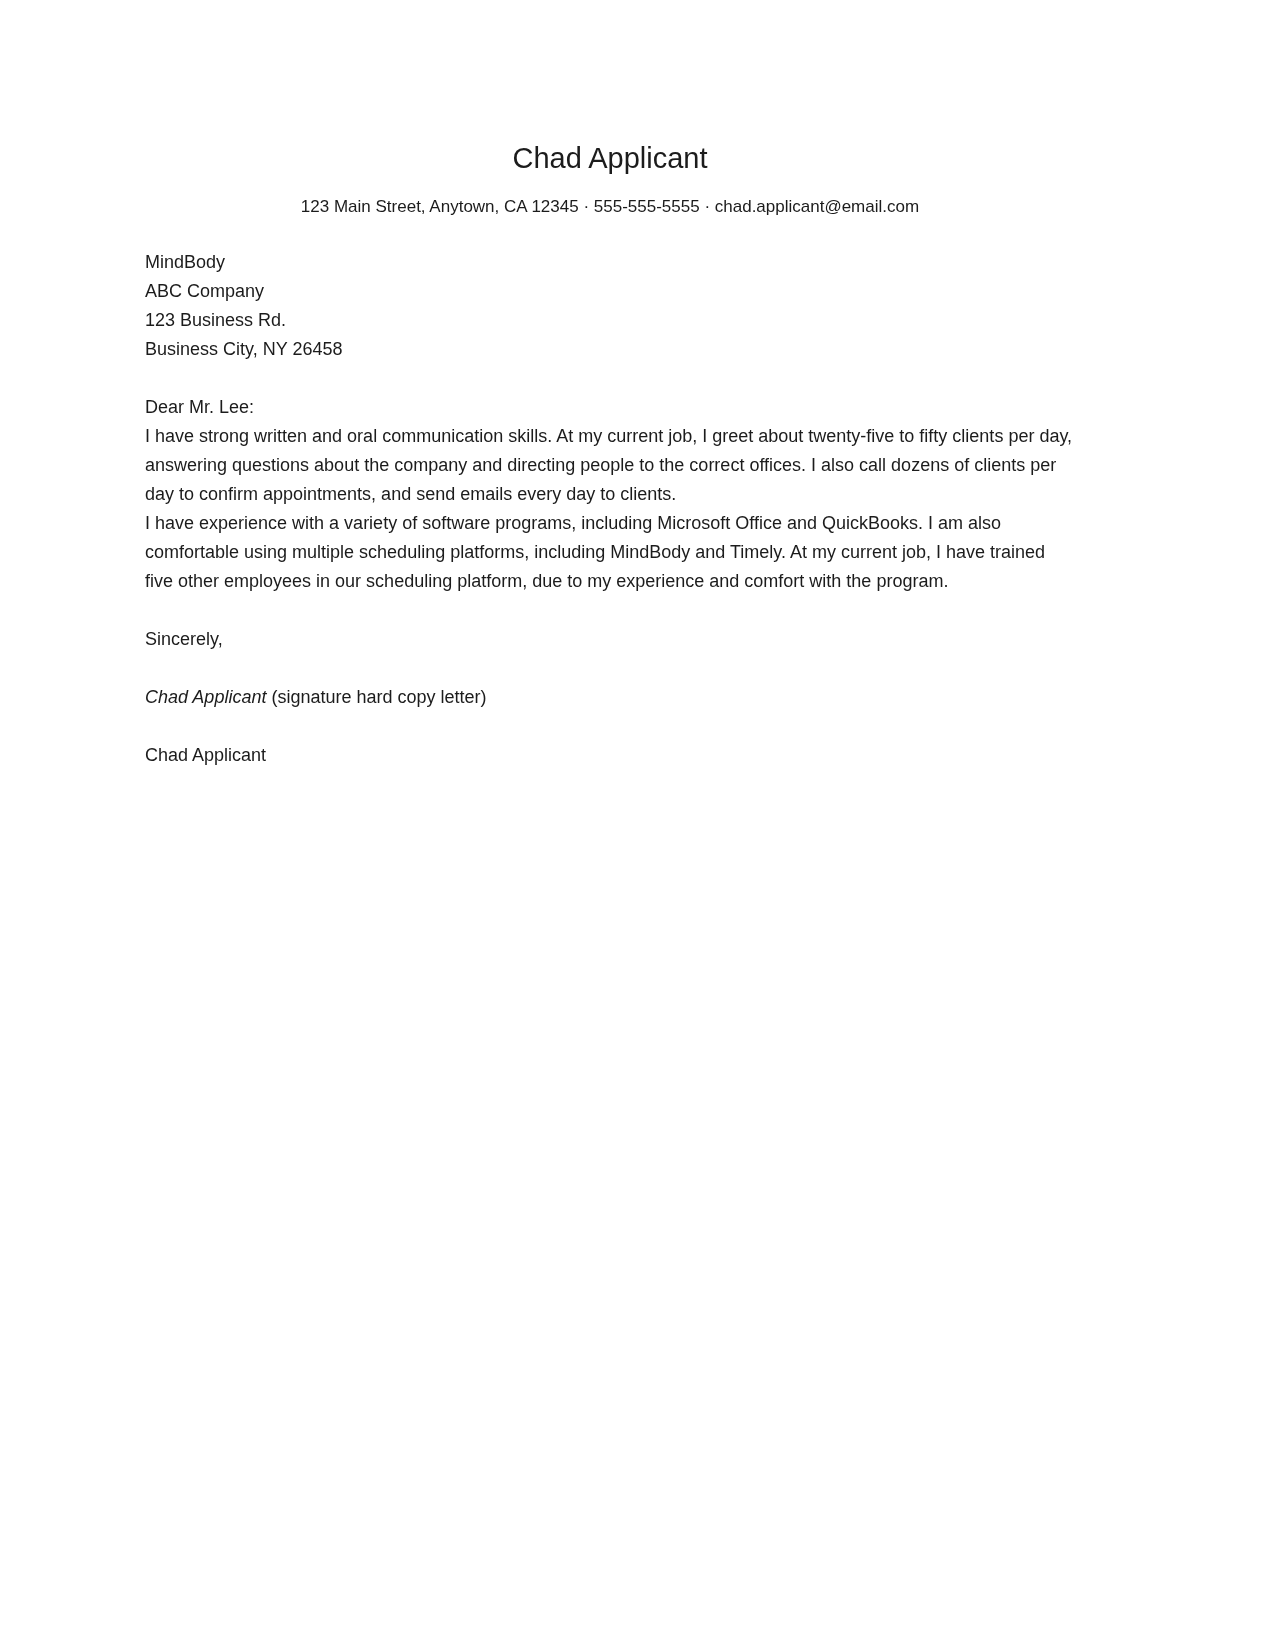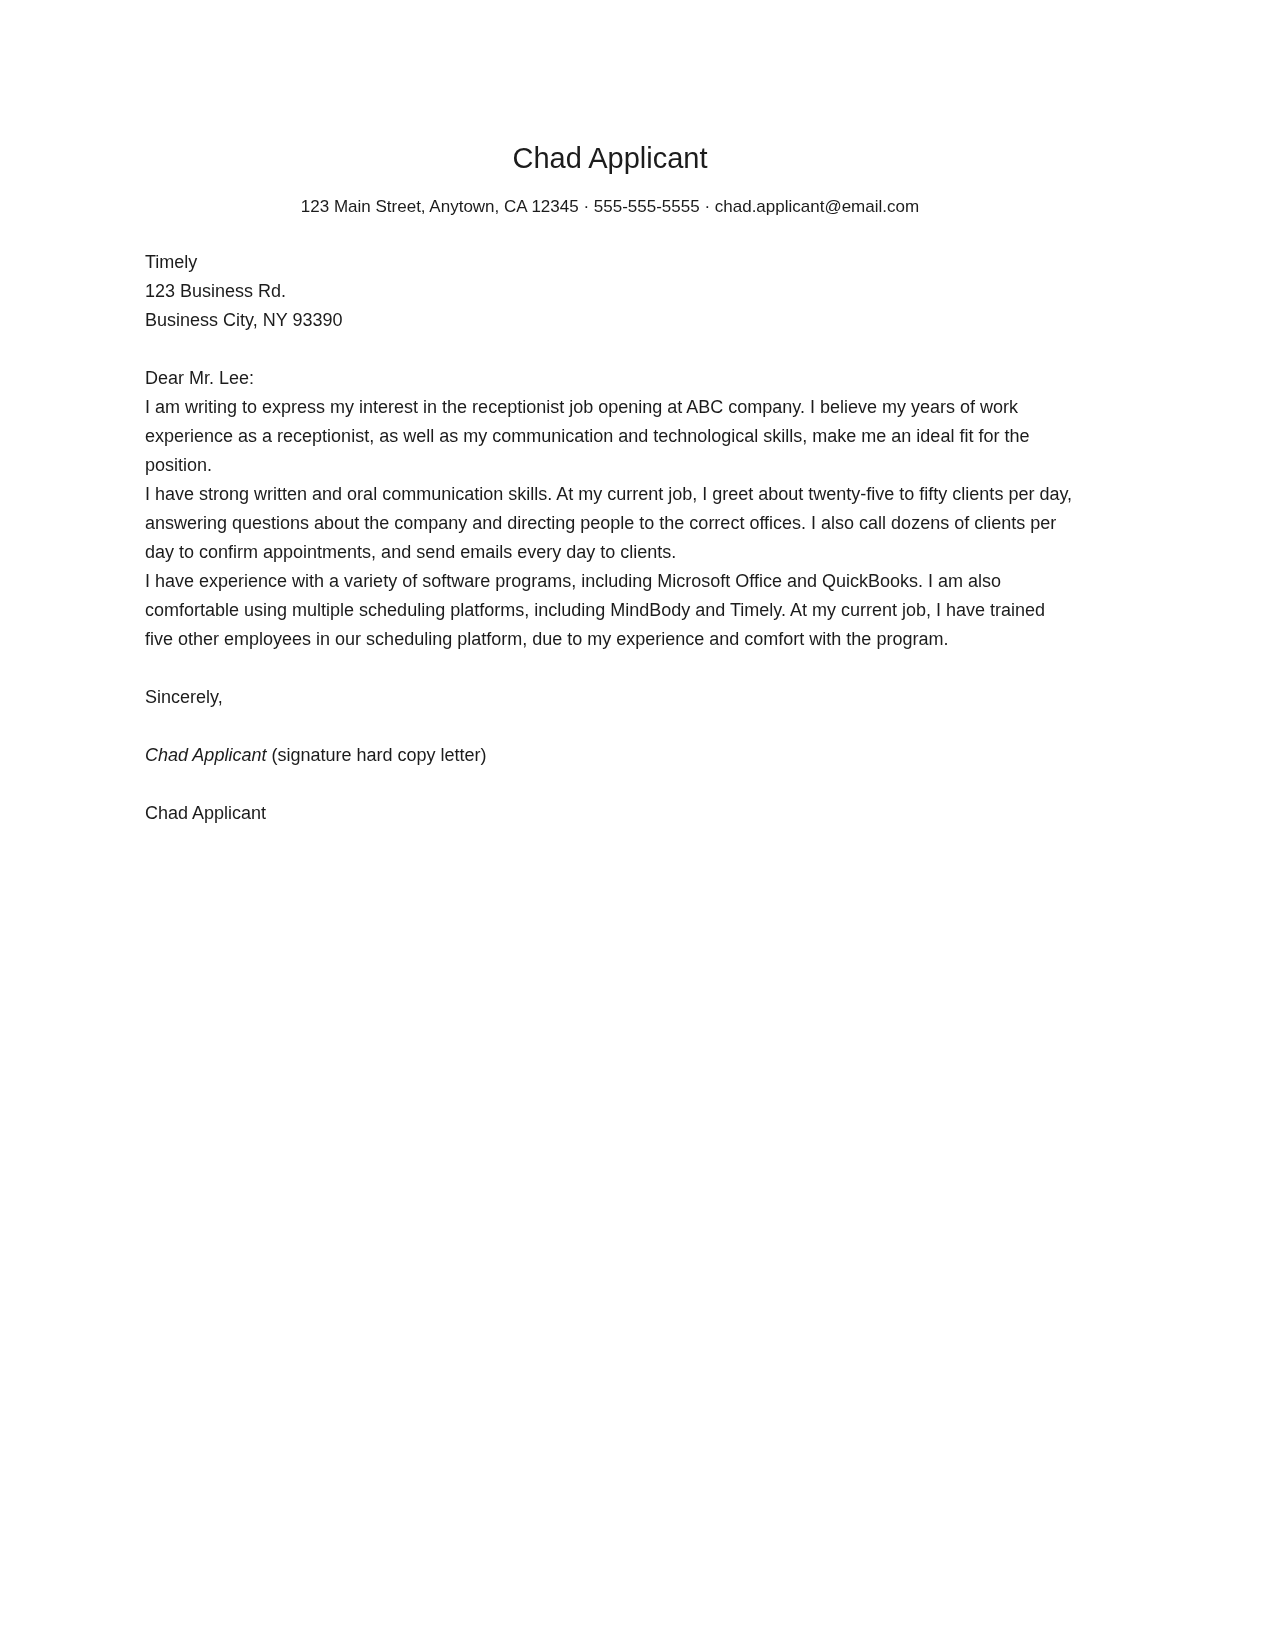--- a/index.html
+++ b/index.html
@@ -49,28 +49,28 @@
 
   <div class="header">
     <div class="applicant-name">Chad Applicant</div>
     <div class="contact-line">123 Main Street, Anytown, CA 12345 · 555-555-5555 · chad.applicant@email.com</div>
   </div>
 
   <div class="body-text">
 
 
     <div class="block">
-      <div>Timely</div>
+      <div>MindBody</div>
+      <div>ABC Company</div>
       <div>123 Business Rd.</div>
-      <div>Business City, NY 93390</div>
+      <div>Business City, NY 26458</div>
     </div>
 
     <div class="block">Dear Mr. Lee:</div>
 
-    <p class="block">I am writing to express my interest in the receptionist job opening at ABC company. I believe my years of work experience as a receptionist, as well as my communication and technological skills, make me an ideal fit for the position.</p>
 
 
     <p class="block">I have strong written and oral communication skills. At my current job, I greet about twenty-five to fifty clients per day, answering questions about the company and directing people to the correct offices. I also call dozens of clients per day to confirm appointments, and send emails every day to clients.</p>
 
     <p class="block">I have experience with a variety of software programs, including Microsoft Office and QuickBooks. I am also comfortable using multiple scheduling platforms, including MindBody and Timely. At my current job, I have trained five other employees in our scheduling platform, due to my experience and comfort with the program.</p>
 
 
     <div class="block">Sincerely,</div>
 
     <div class="block">

